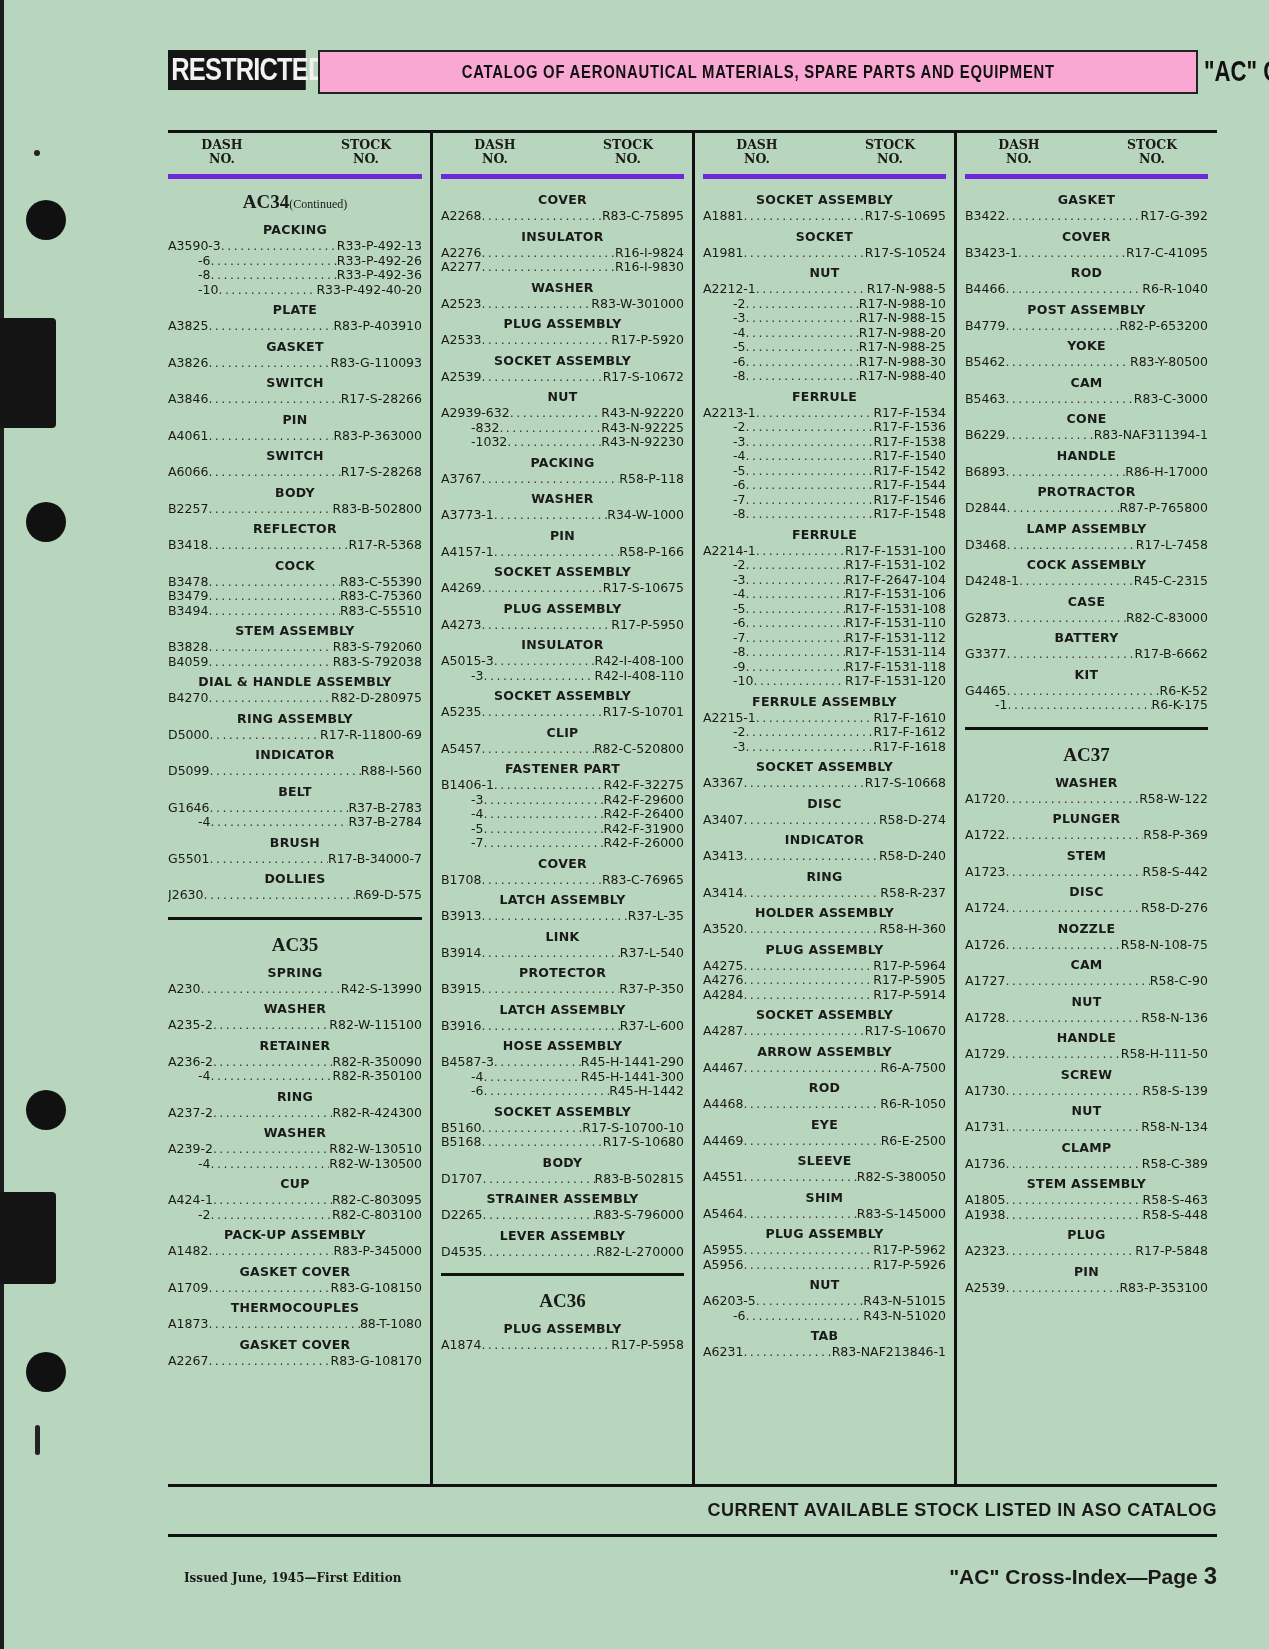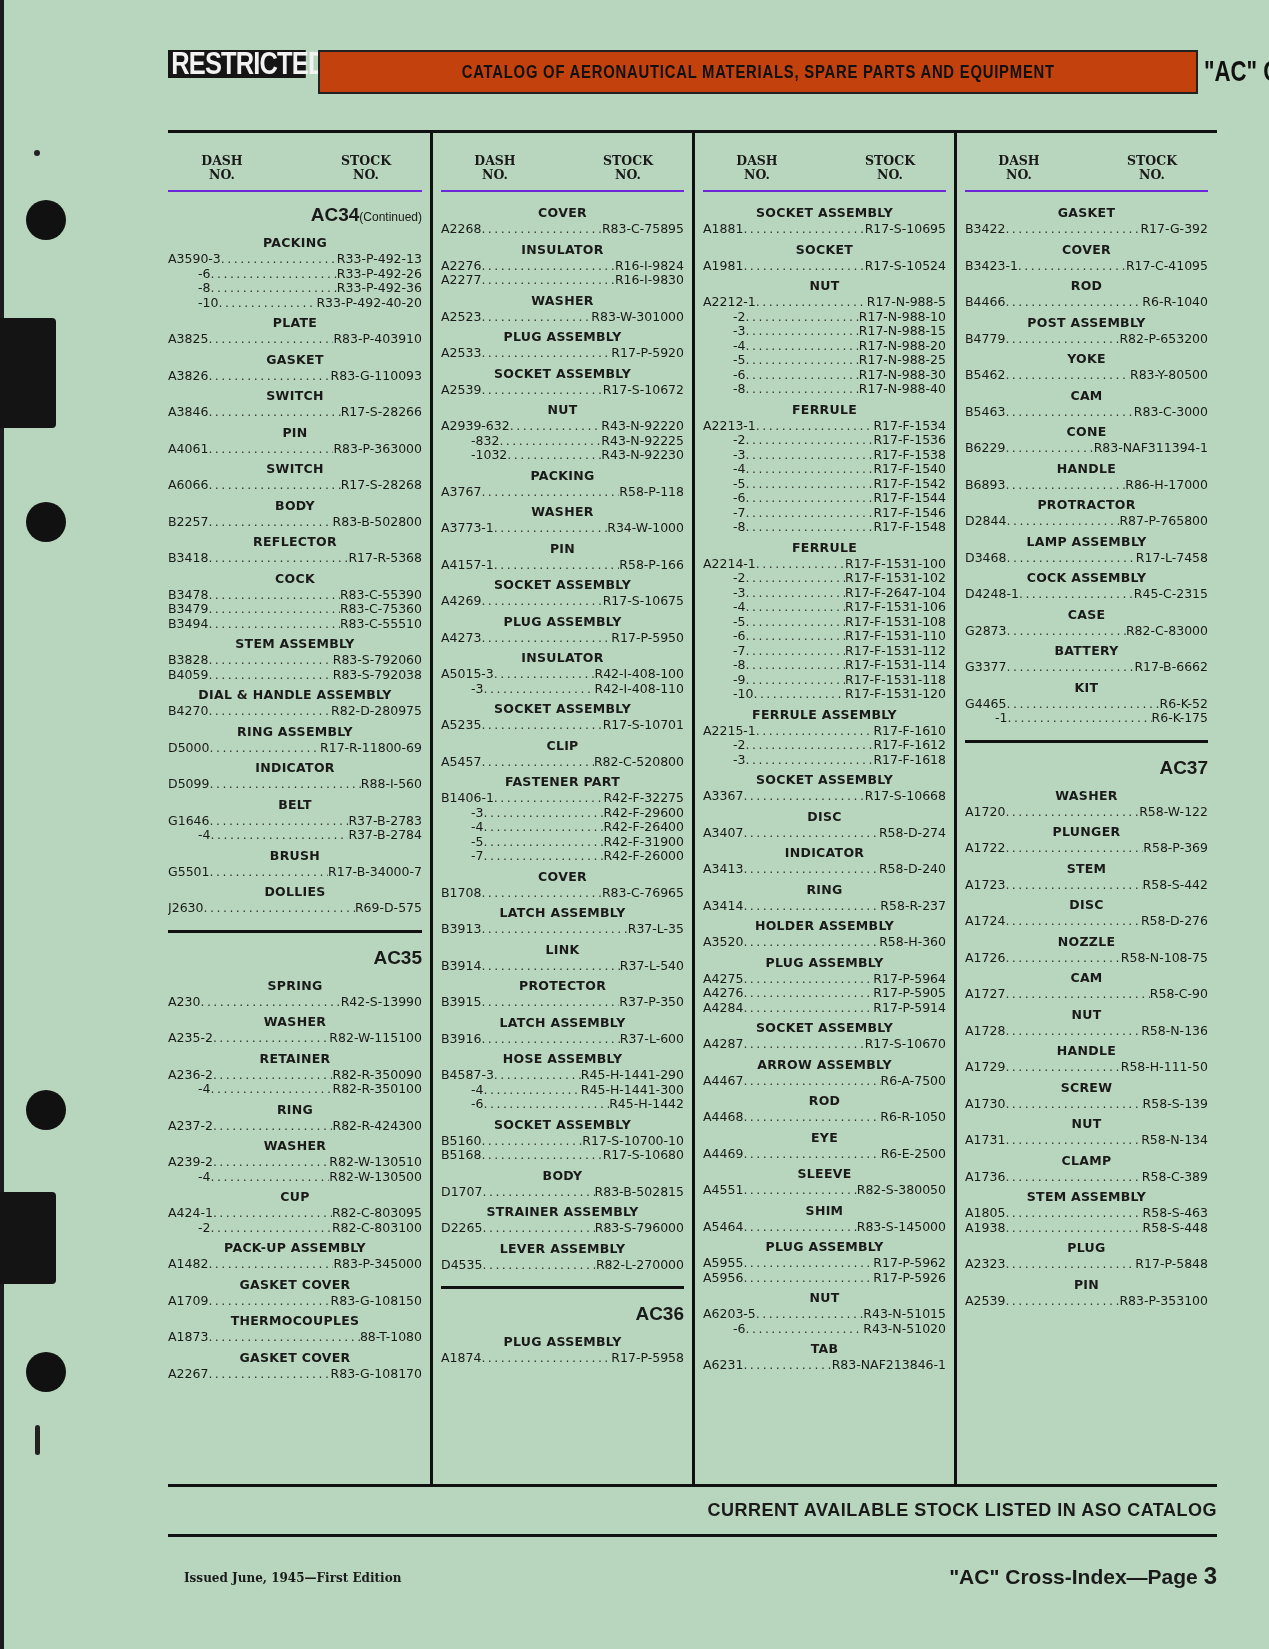--- a/index.html
+++ b/index.html
@@ -7,53 +7,53 @@
     width: 1269px; height: 1649px; position: relative; overflow: hidden;
     background: #b8d6bd;
     font-family: "DejaVu Sans", sans-serif;
     color: #1a1a1a;
   }
   .edge { position: absolute; left: 0; top: 0; width: 4px; height: 1649px; background: #1c1c1c; }
   .hole { position: absolute; background: #111; border-radius: 50%; width: 40px; height: 40px; left: 26px; }
   .tab  { position: absolute; left: 0; width: 56px; height: 110px; background: #141414; border-radius: 0 4px 4px 0; }
   .dot  { position: absolute; background: #222; border-radius: 50%; }
 
-  .header { position: absolute; left: 168px; top: 50px; height: 28px; display: flex; align-items: stretch; }
+  .header { position: absolute; left: 168px; top: 50px; height: 40px; display: flex; align-items: stretch; }
   .hdr-restricted {
     background: #151515; color: #f2f2f2; font-family: "Liberation Sans", sans-serif; font-weight: bold;
     font-size: 31px; letter-spacing: -1px; padding: 0 4px; display: flex; align-items: center;
     transform: scaleX(0.82); transform-origin: left center; width: 160px;
   }
   .hdr-catalog {
     position: absolute; left: 150px; top: 0; width: 880px; height: 44px; box-sizing: border-box;
-    background: #c2410c; border: 2px solid #222; display: flex; align-items: center; justify-content: center;
+    background: #f9a8d4; border: 2px solid #222; display: flex; align-items: center; justify-content: center;
     font-family: "Liberation Sans", sans-serif; font-weight: bold; font-size: 19px; color: #111; letter-spacing: 1px;
   }
   .hdr-catalog span { display: inline-block; transform: scaleX(0.78); white-space: nowrap; }
   .hdr-cross {
     position: absolute; left: 1036px; top: 4px; width: 180px; font-family: "Liberation Sans", sans-serif; font-weight: bold;
     font-size: 30px; color: #111; white-space: nowrap; transform: scaleX(0.74); transform-origin: left center;
   }
 
   .top-rule { position: absolute; left: 168px; top: 130px; width: 1049px; height: 3px; background: #111; }
   .bottom-rule1 { position: absolute; left: 168px; top: 1484px; width: 1049px; height: 3px; background: #111; }
   .bottom-rule2 { position: absolute; left: 168px; top: 1534px; width: 1049px; height: 3px; background: #111; }
   .notice { position: absolute; left: 168px; top: 1500px; width: 1049px; text-align: right;
     font-family: "Liberation Sans", sans-serif; font-weight: bold; font-size: 18px; letter-spacing: 0.5px; }
   .footer-left { position: absolute; left: 168px; top: 1571px; font-family: "DejaVu Serif", serif; font-size: 12px; font-weight: bold; margin-left: 16px; }
   .footer-right { position: absolute; right: 52px; top: 1562px; font-family: "Liberation Sans", sans-serif; font-weight: bold; font-size: 21px; }
   .footer-right .pg { font-size: 24px; }
 
   .columns { position: absolute; left: 168px; top: 133px; width: 1049px; height: 1351px; display: flex; }
   .col { width: 262px; box-sizing: border-box; padding: 0 8px 0 0; position: relative; }
   .col + .col { border-left: 3px solid #111; padding-left: 8px; }
-  .colhead { display: flex; justify-content: space-between; padding: 21px 16px 0 14px; height: 36px; border-bottom: 2px solid #6d28d9;
+  .colhead { display: flex; justify-content: space-between; padding: 5px 16px 0 14px; height: 36px; border-bottom: 5px solid #6d28d9;
     font-family: "DejaVu Serif", serif; font-weight: bold; font-size: 12.5px; text-align: center; line-height: 14px; margin-bottom: 12px; }
   .colhead div { width: 80px; }
-  .section-title { font-family: Liberation Sans, sans-serif; font-weight: bold; font-size: 19px; margin: 0 0 2px 0; display: flex; justify-content: flex-end; align-items: baseline; height: 26px; }
+  .section-title { font-family: Liberation Serif, serif; font-weight: bold; font-size: 19px; margin: 0 0 2px 0; display: flex; justify-content: center; align-items: baseline; height: 26px; }
   .section-title .cont { font-size: 12px; font-weight: normal; }
   .group-title { text-align: center; font-size: 12.5px; font-weight: bold; letter-spacing: 0.3px; margin-top: 4px; line-height: 18px; }
   .row { display: flex; font-size: 12.5px; line-height: 14.5px; white-space: nowrap; overflow: hidden; }
   .row .dash { flex: 0 0 auto; }
   .row .dash.sub { padding-left: 30px; }
   .row .dots { flex: 1 1 auto; overflow: hidden; letter-spacing: 2.5px; color: #333; }
   .row .dots::before { content: "........................................................................"; }
   .row .stock { flex: 0 0 auto; }
   .sec-rule { height: 3px; background: #111; margin: 14px 0 14px 0; }
 </style>

